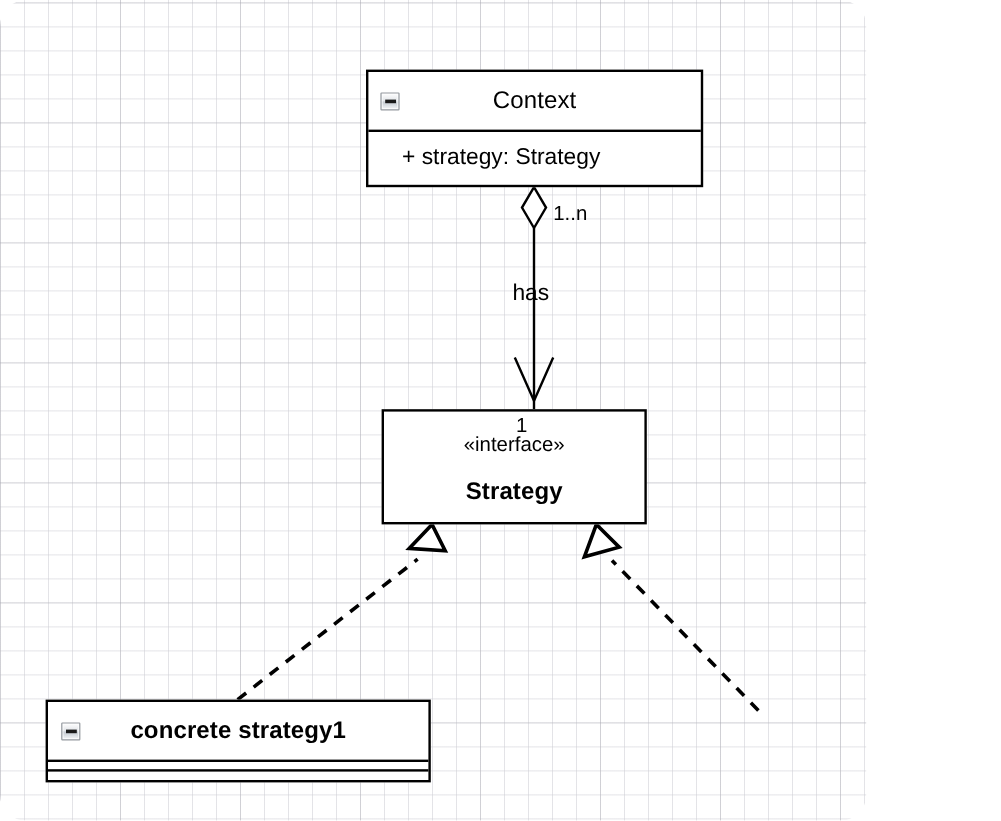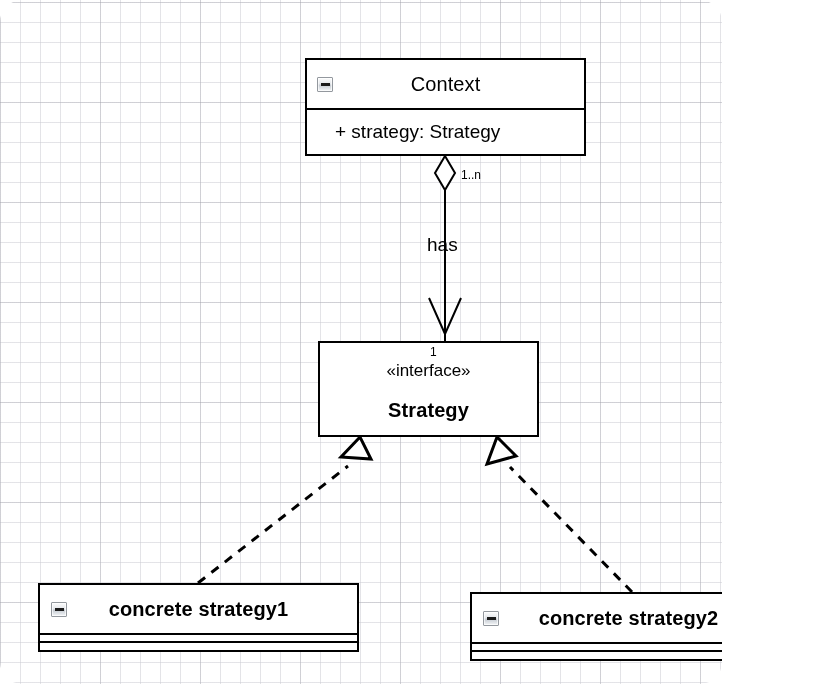--- a/index.html
+++ b/index.html
@@ -92,21 +92,21 @@
   }
   .edge-label {
     position: absolute;
     font-size: 19px;
     color: #000000;
     white-space: nowrap;
     z-index: 4;
   }
   .mult-label {
     position: absolute;
-    font-size: 12px;
+    font-size: 17px;
     color: #000000;
     white-space: nowrap;
     z-index: 5;
   }
 </style>
 </head>
 <body>
 
 <div id="canvas">
 
@@ -156,24 +156,14 @@
     <div class="compartment title-row" style="height:48px;">
       <span class="collapse-icon" style="left:11px;">
         <span class="bar"></span>
       </span>
       <span class="box-title bold">concrete strategy1</span>
     </div>
     <div class="compartment divided" style="height:8px;"></div>
     <div class="compartment divided" style="height:9px;"></div>
   </div>
 
-  <div class="uml-box" style="left:470px; top:592px; width:317px; height:69px;">
-    <div class="compartment title-row" style="height:48px;">
-      <span class="collapse-icon" style="left:11px;">
-        <span class="bar"></span>
-      </span>
-      <span class="box-title bold">concrete strategy2</span>
-    </div>
-    <div class="compartment divided" style="height:8px;"></div>
-    <div class="compartment divided" style="height:9px;"></div>
-  </div>
 
 </div>
 
 </body></html>

